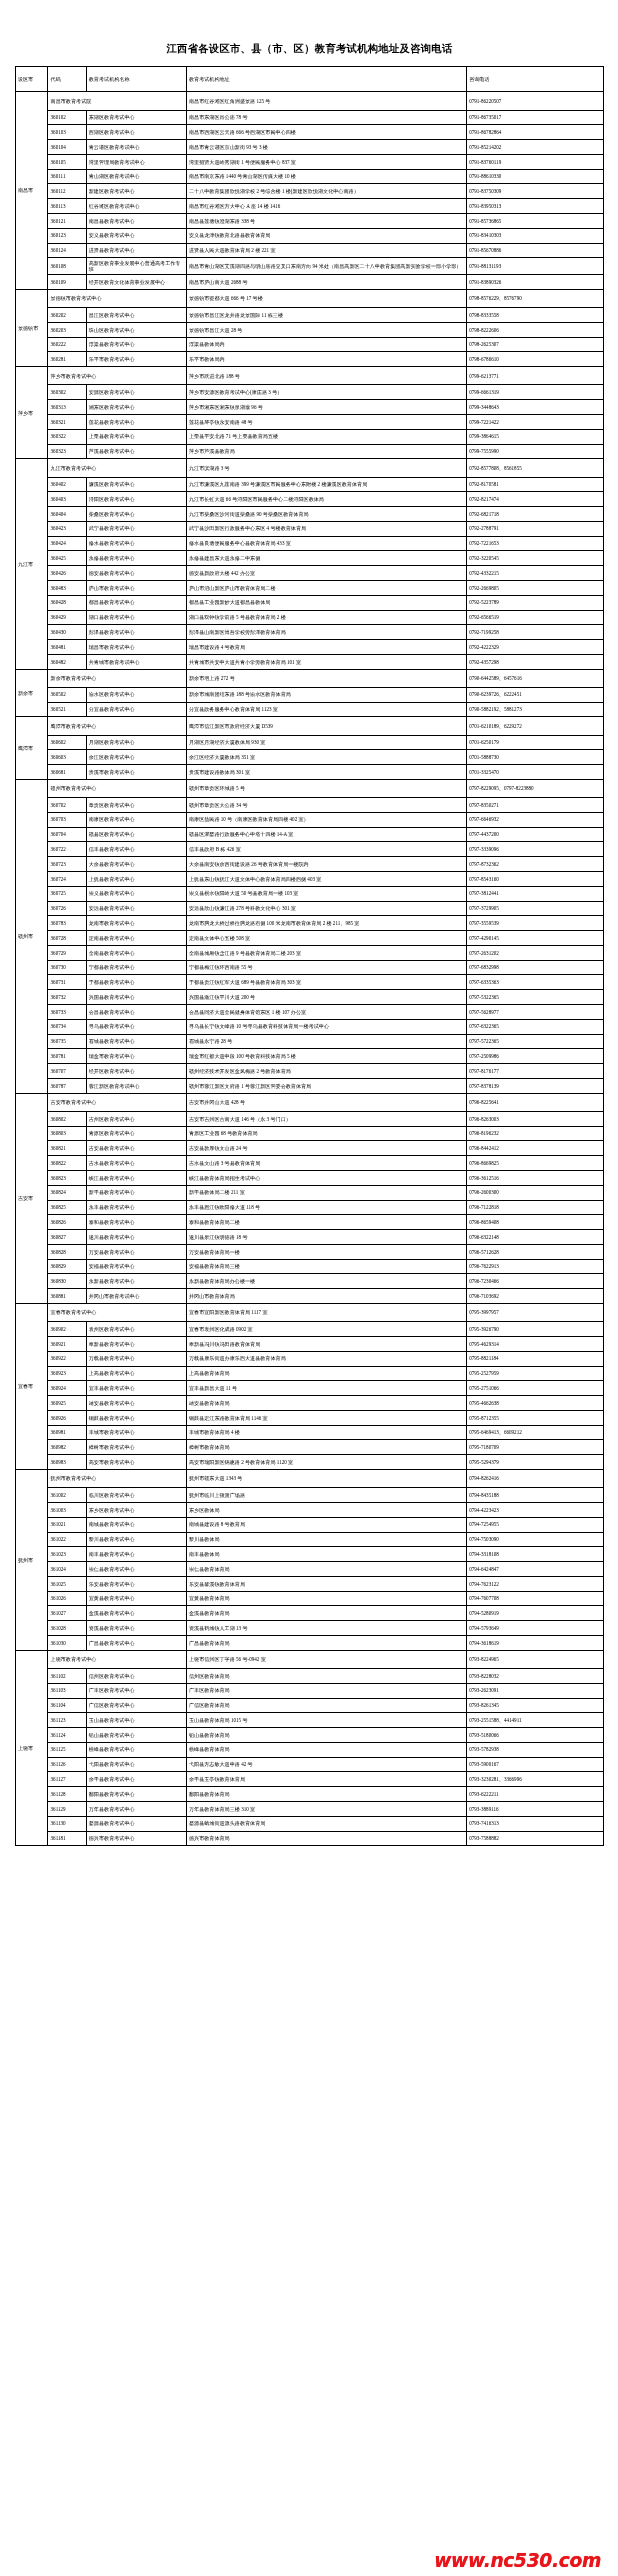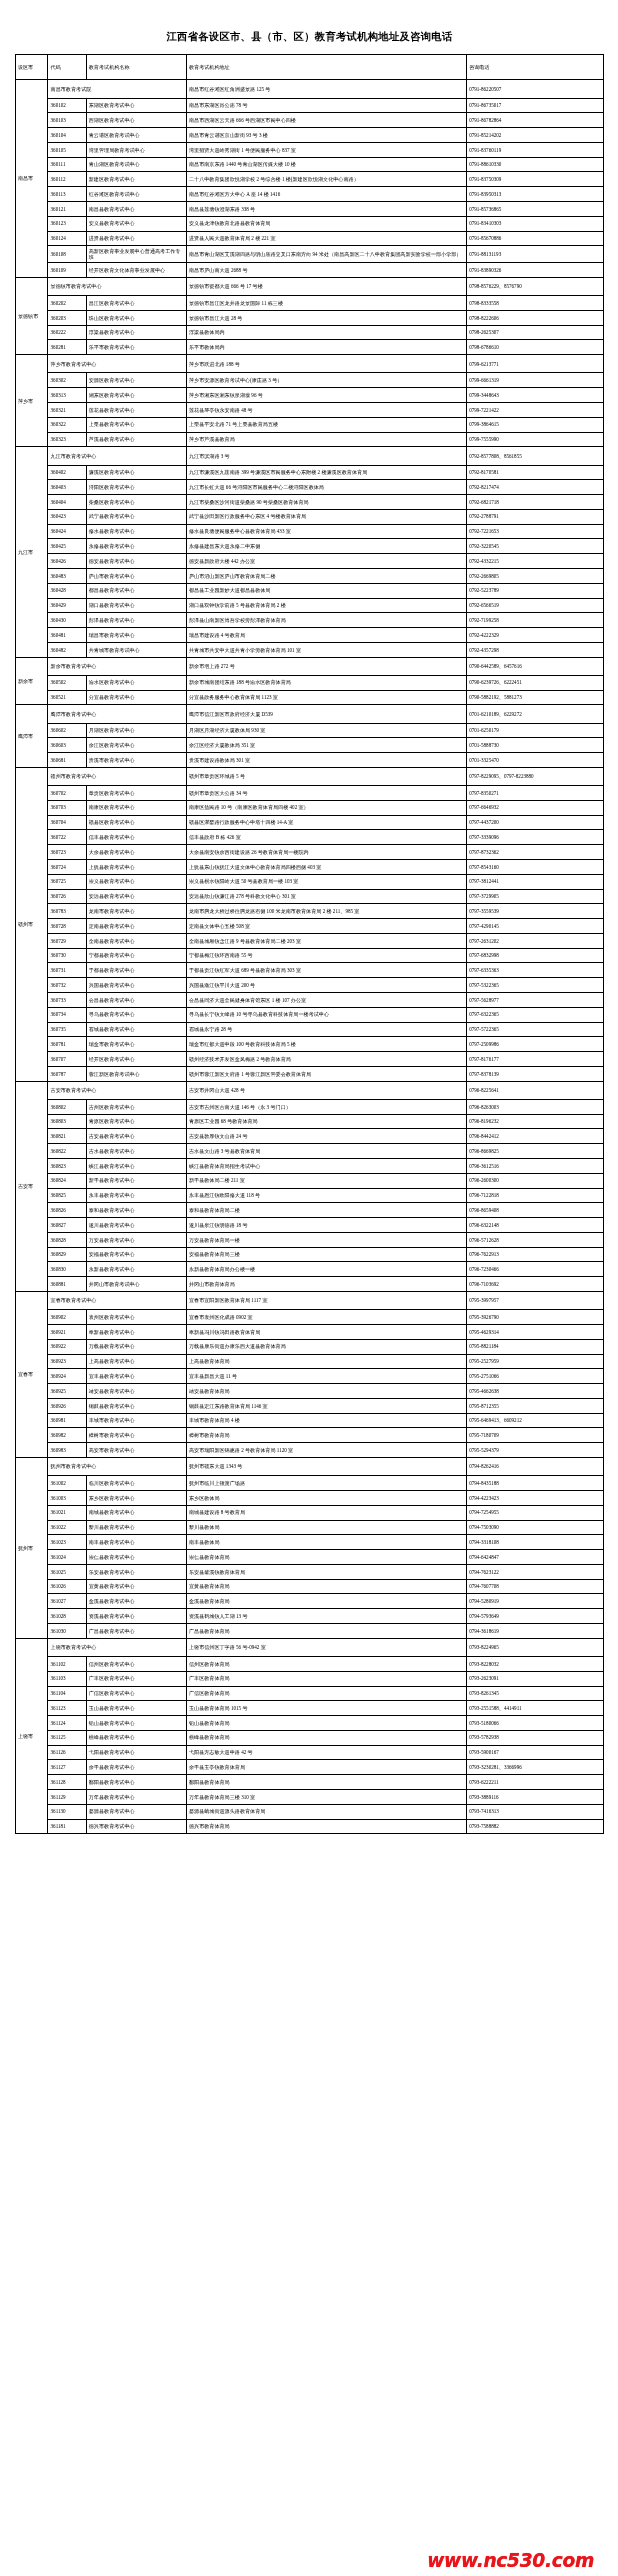--- a/index.html
+++ b/index.html
@@ -8,21 +8,21 @@
     background:#ffffff;
     font-family:"Liberation Serif","DejaVu Serif",serif;
     color:#000000;
     -webkit-font-smoothing:none;
   }
   .page{
     width:619px;
     min-height:2576px;
     position:relative;
     box-sizing:border-box;
-    padding:0;
+    padding:12px;
   }
   .doc-title{
     text-align:center;
     font-size:10.3px;
     font-weight:bold;
     letter-spacing:0.3px;
     padding-top:30px;
     padding-bottom:9.6px;
     font-family:"Liberation Serif","DejaVu Serif",serif;
   }
@@ -62,21 +62,21 @@
     padding:0.7px;
   }
   td.hq-name{
     font-weight:bold;
     font-size:5.5px;
   }
   tr.hq td{height:14.4px;}
   tr.sub td{height:11px;}
   .watermark{
     position:absolute;
-    right:25px;
+    right:18px;
     bottom:5.5px;
     font-family:"DejaVu Sans","Liberation Sans",sans-serif;
     font-weight:bold;
     font-style:italic;
     font-size:18.6px;
     color:#e8161b;
     letter-spacing:-0.3px;
     text-shadow:0 0 0.7px #e8161b;
   }
 </style>

